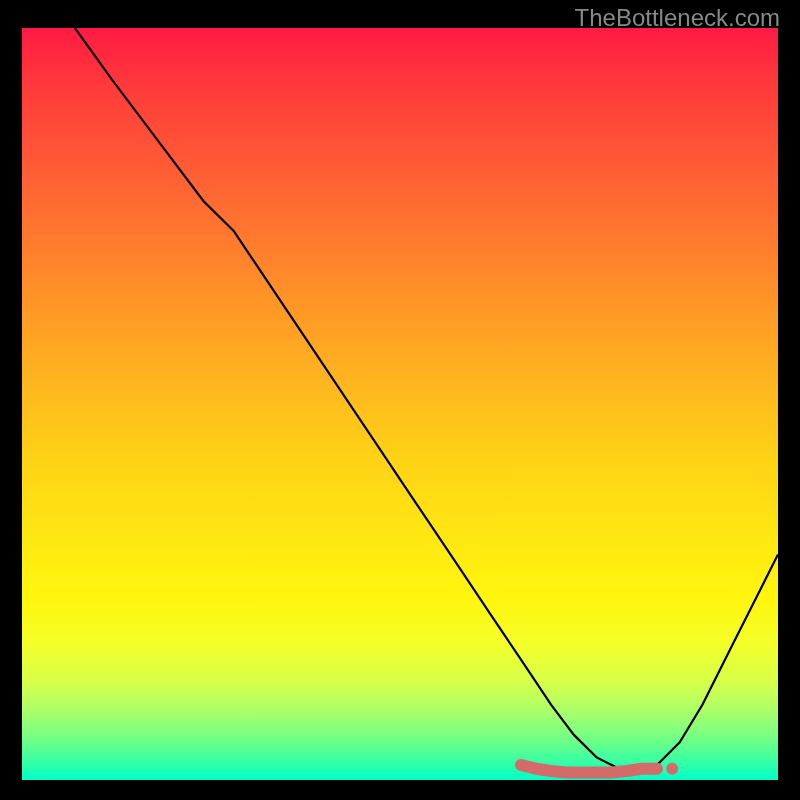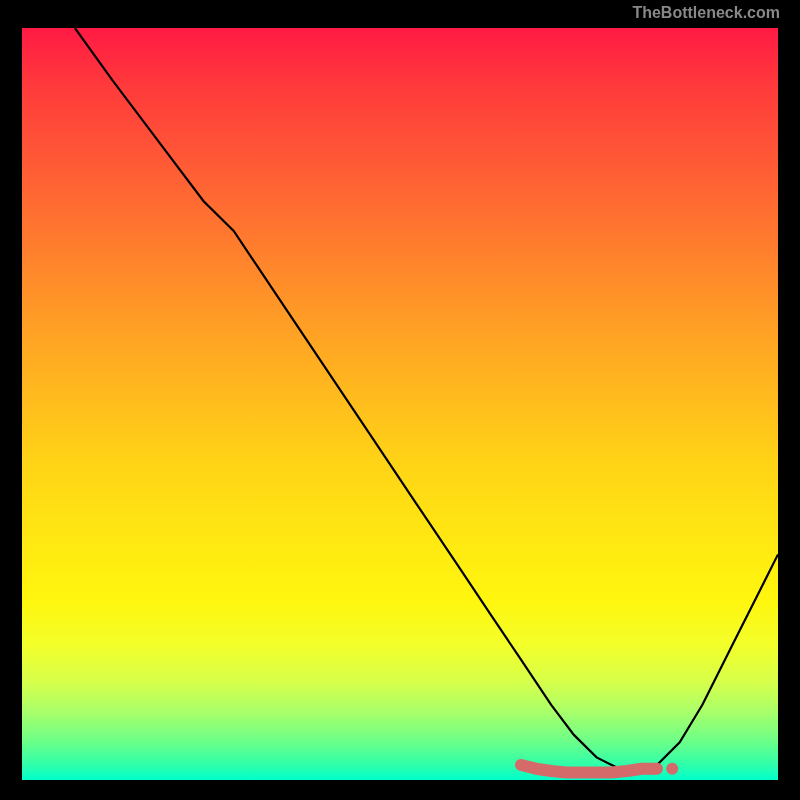--- a/index.html
+++ b/index.html
@@ -9,22 +9,22 @@
     width: 800px;
     height: 800px;
     position: relative;
     font-family: Arial, sans-serif;
   }
   .watermark {
     position: absolute;
     top: 4px;
     right: 20px;
     color: #888;
-    font-size: 16px;
-    font-weight: 700;
+    font-size: 24px;
+    font-weight: 400;
     z-index: 10;
   }
   .chart-container {
     position: absolute;
     left: 22px;
     top: 28px;
     width: 756px;
     height: 752px;
     background: linear-gradient(to bottom,
       #ff1a44 0%,

